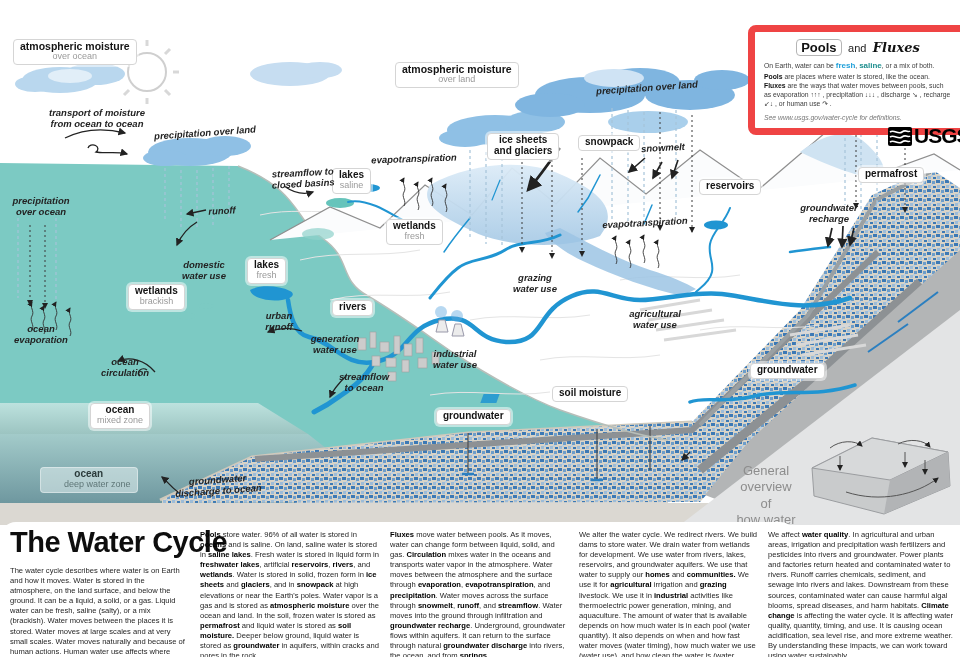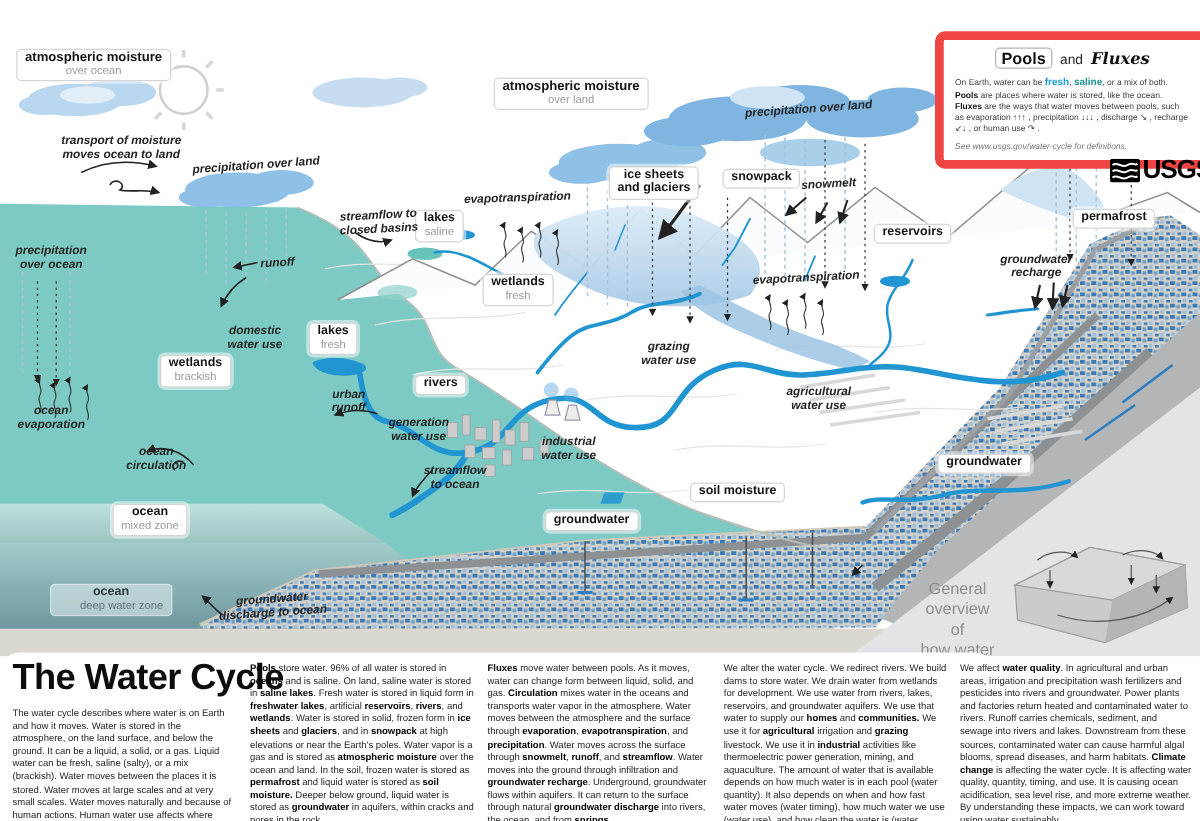--- a/index.html
+++ b/index.html
@@ -381,21 +381,21 @@
 <div class="pool" style="left:90px;top:403px">
   <div class="pt">ocean</div>
       <div class="ps">mixed zone</div>
 </div>
 <div class="pool ghost" style="left:40px;top:467px">
   <div class="pt">ocean</div>
       <div class="ps">deep water zone</div>
 </div>
 
 <div class="flux" style="left:97px;top:108px">transport of moisture
-moves ocean to land</div>
+from ocean to ocean</div>
 <div class="flux" style="left:205px;top:128px;transform:translateX(-50%) rotate(-4deg)">precipitation over land</div>
 <div class="flux" style="left:41px;top:196px">precipitation
 over ocean</div>
 <div class="flux" style="left:303px;top:168px;transform:translateX(-50%) rotate(-3deg)">streamflow to
 closed basins</div>
 <div class="flux" style="left:414px;top:154px;transform:translateX(-50%) rotate(-2deg)">evapotranspiration</div>
 <div class="flux" style="left:647px;top:83px;transform:translateX(-50%) rotate(-4deg)">precipitation over land</div>
 <div class="flux" style="left:663px;top:143px;transform:translateX(-50%) rotate(-3deg)">snowmelt</div>
 <div class="flux" style="left:645px;top:218px;transform:translateX(-50%) rotate(-3deg)">evapotranspiration</div>
 <div class="flux" style="left:829px;top:203px">groundwater

